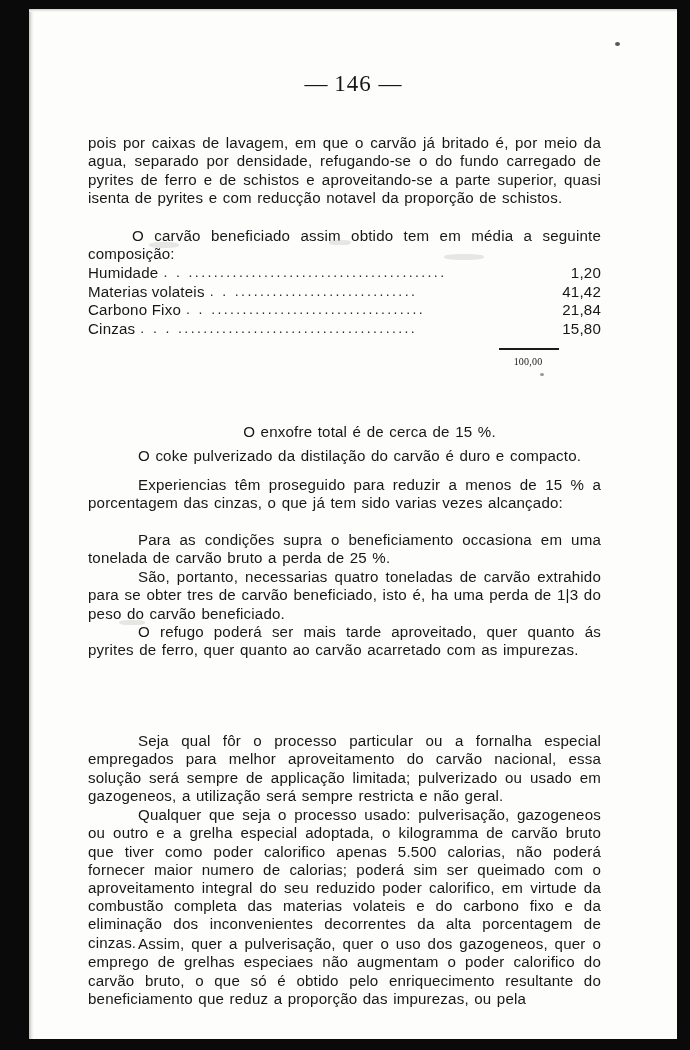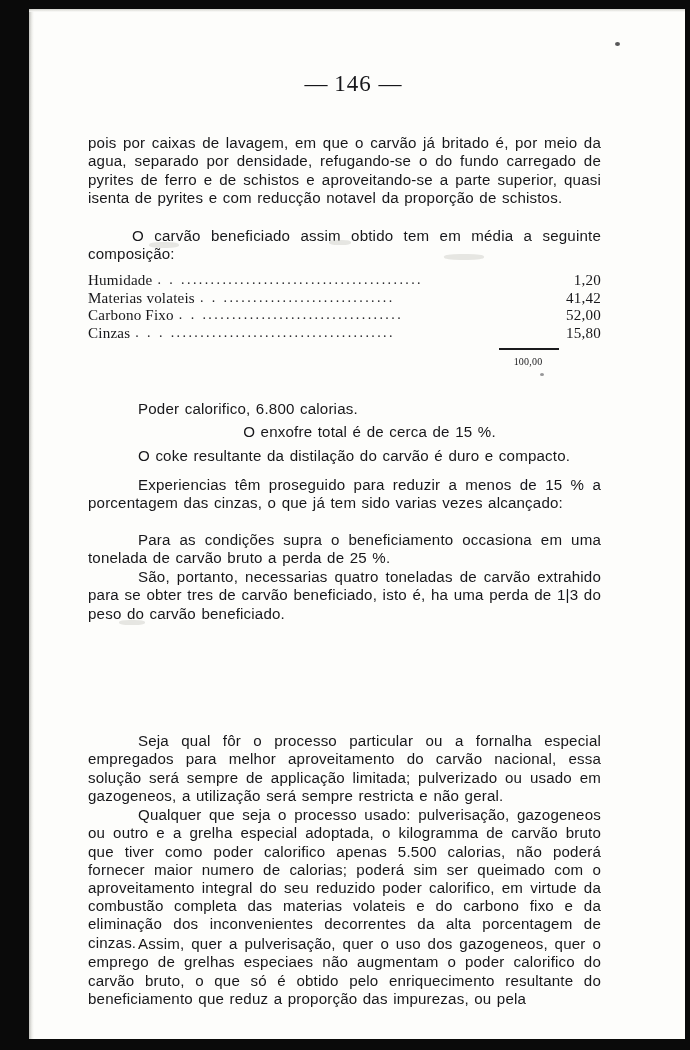--- a/index.html
+++ b/index.html
@@ -25,21 +25,20 @@
 
   
   #page {
     position: absolute;
     left: 29px;
     top: 9px;
     width: 648px;
     height: 1030px;
     background: #fdfdfb;
     overflow: hidden;
-    padding-left: 8px;
   }
 
   
   #gutter-shade {
     position: absolute;
     left: 0; top: 0;
     width: 5px; height: 100%;
     background: linear-gradient(to right, #b9b9b4, #eeeeea 60%, #fdfdfb);
     opacity: .85;
   }
@@ -86,26 +85,26 @@
   }
   .block.indent { text-indent: 44px; }
   .block.indent-wide { text-indent: 50px; }
   .block.flush { text-indent: 0; }
   .block.noj { text-align: left; }
 
   
   #composition {
     position: absolute;
     left: 59px;
-    top: 263px;
+    top: 255px;
     width: 513px;
     font-size: 15.1px;
     line-height: 17.6px;
     letter-spacing: .2px;
-    font-family: Liberation Serif, serif;
+    font-family: Liberation Sans, sans-serif;
   }
   .comp-row {
     display: flex;
     align-items: baseline;
     white-space: nowrap;
   }
   .comp-label { flex: 0 0 auto; }
   .comp-dots {
     flex: 1 1 auto;
     overflow: hidden;
@@ -191,39 +190,39 @@
         <span class="comp-value">1,20</span>
       </div>
       <div class="comp-row">
         <span class="comp-label">Materias volateis</span>
         <span class="comp-dots">. . .............................</span>
         <span class="comp-value">41,42</span>
       </div>
       <div class="comp-row">
         <span class="comp-label">Carbono Fixo</span>
         <span class="comp-dots">. . ..................................</span>
-        <span class="comp-value">52,00</span>
+        <span class="comp-value">21,84</span>
       </div>
       <div class="comp-row">
         <span class="comp-label">Cinzas</span>
         <span class="comp-dots">. . . ......................................</span>
         <span class="comp-value">15,80</span>
       </div>
     </div>
     <div id="comp-rule"></div>
     <div id="comp-total">100,00</div>
     <div id="comp-total-speck"></div>
 
-    <p class="block indent-wide noj" style="top:376px;">Poder calorifico, 6.800 calorias.</p>
     <p class="block indent-wide noj" style="top:399px;text-align:center;">O enxofre total é de cerca de 15 %.</p>
-    <p class="block indent-wide noj" style="top:423px;">O coke resultante da distilação do carvão é duro e compacto.</p>
+    <p class="block indent-wide noj" style="top:423px;">O coke pulverizado da distilação do carvão é duro e compacto.</p>
 
     <p class="block indent-wide" style="top:452px;">Experiencias têm proseguido para reduzir a menos de 15 % a porcentagem das cinzas, o que já tem sido varias vezes alcançado:</p>
     <p class="block indent-wide" style="top:507px;">Para as condições supra o beneficiamento occasiona em uma tonelada de carvão bruto a perda de 25 %.</p>
     <p class="block indent-wide" style="top:544px;">São, portanto, necessarias quatro toneladas de carvão extrahido para se obter tres de carvão beneficiado, isto é, ha uma perda de 1|3 do peso do carvão beneficiado.</p>
+    <p class="block indent-wide" style="top:599px;">O refugo poderá ser mais tarde aproveitado, quer quanto ás pyrites de ferro, quer quanto ao carvão acarretado com as impurezas.</p>
     <p class="block indent-wide" style="top:708px;">Seja qual fôr o processo particular ou a fornalha especial empregados para melhor aproveitamento do carvão nacional, essa solução será sempre de applicação limitada; pulverizado ou usado em gazogeneos, a utilização será sempre restricta e não geral.</p>
     <p class="block indent-wide" style="top:782px;">Qualquer que seja o processo usado: pulverisação, gazogeneos ou outro e a grelha especial adoptada, o kilogramma de carvão bruto que tiver como poder calorifico apenas 5.500 calorias, não poderá fornecer maior numero de calorias; poderá sim ser queimado com o aproveitamento integral do seu reduzido poder calorifico, em virtude da combustão completa das materias volateis e do carbono fixo e da eliminação dos inconvenientes decorrentes da alta porcentagem de cinzas.</p>
     <p class="block indent-wide" style="top:911px;">Assim, quer a pulverisação, quer o uso dos gazogeneos, quer o emprego de grelhas especiaes não augmentam o poder calorifico do carvão bruto, o que só é obtido pelo enriquecimento resultante do beneficiamento que reduz a proporção das impurezas, ou pela</p>
 
     <div class="speck" style="left:586px; top:33px; width:5px; height:4px;"></div>
     <div class="smudge" style="left:120px; top:233px; width:30px; height:6px;"></div>
     <div class="smudge" style="left:300px; top:231px; width:22px; height:5px;"></div>
     <div class="smudge" style="left:415px; top:245px; width:40px; height:6px;"></div>
     <div class="smudge" style="left:90px; top:611px; width:26px; height:5px;"></div>
   </div>

